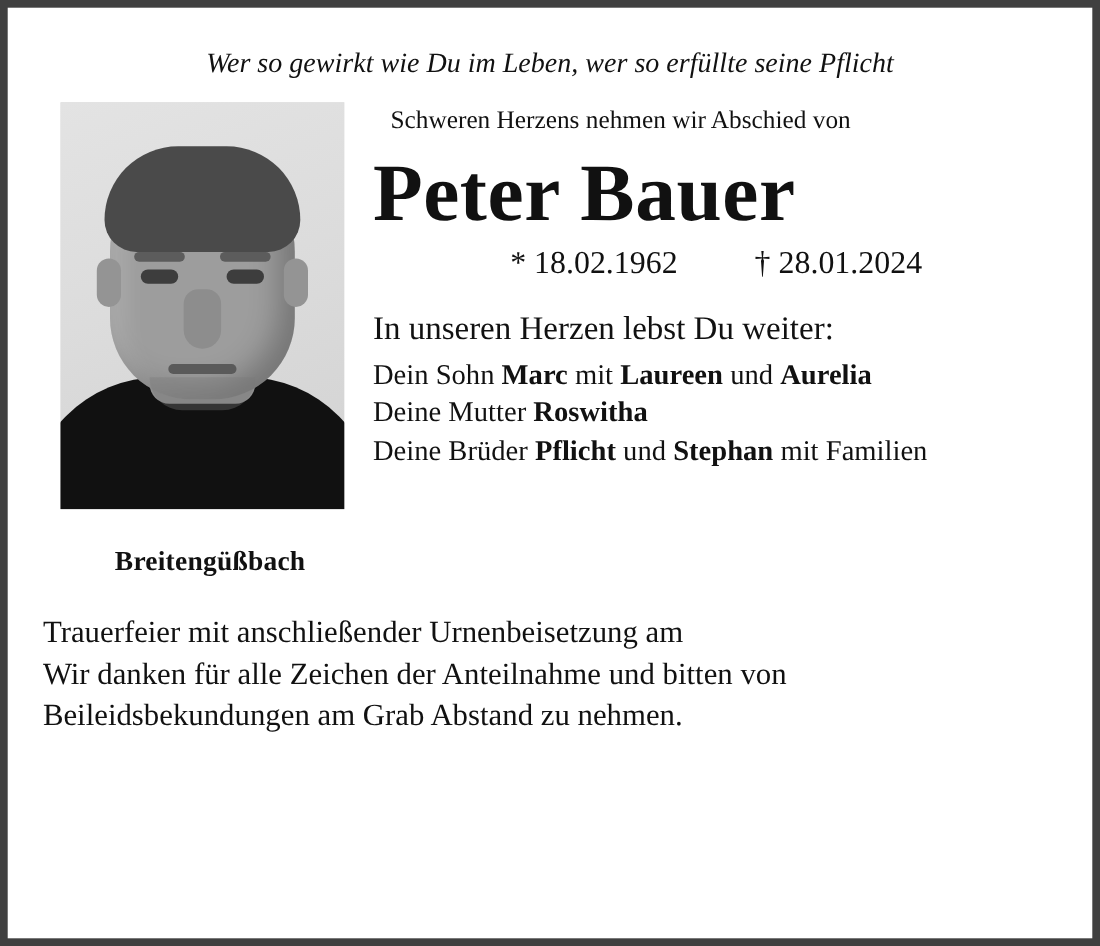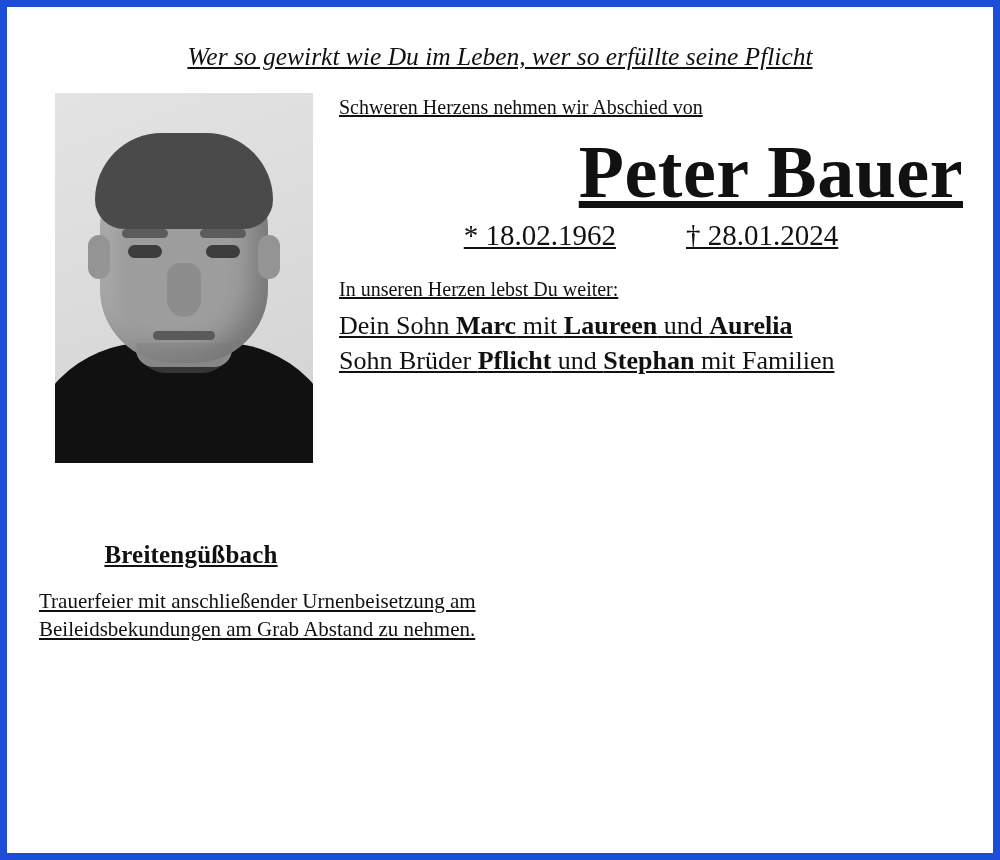--- a/index.html
+++ b/index.html
@@ -12,24 +12,23 @@
     height: 860px;
     font-family: "Liberation Serif", serif;
     color: #111111;
     overflow: hidden;
   }
   .obituary {
     position: relative;
     box-sizing: border-box;
     width: 1000px;
     height: 860px;
-    border: 7px solid #1d4ed8;
+    border: 7px solid #404040;
     background: #ffffff;
     padding: 26px 30px 20px 30px;
-    text-decoration: underline;
   }
   .verse {
     text-align: center;
     font-style: italic;
     font-size: 25.5px;
     line-height: 1.42;
     color: #111111;
     margin: 6px 0 18px 0;
   }
   .verse .line {
@@ -140,61 +139,61 @@
     left: 50%; transform: translateX(-50%);
     top: 250px;
     width: 96px; height: 30px;
     background: rgba(120,120,120,0.35);
     border-radius: 0 0 48px 48px;
   }
   .place {
     text-align: center;
     font-weight: bold;
     font-size: 25px;
-    margin-top: 78px;
+    margin-top: 34px;
     letter-spacing: 0.2px;
   }
   .text-col {
     flex: 1 1 auto;
     padding-left: 12px;
     padding-top: 2px;
   }
   .lead {
-    font-size: 20px;
+    font-size: 23px;
     line-height: 1.2;
-    margin: 0 0 6px 0;
+    margin: 0 0 6px 16px;
   }
   .name {
-    text-align: right;
+    text-align: left;
     font-size: 74px;
     line-height: 1.08;
     margin: 14px 0 6px 0;
     letter-spacing: 0.5px;
   }
   .dates {
     display: flex;
     justify-content: center;
     gap: 70px;
     font-size: 29px;
     margin: 6px 0 26px 0;
     align-items: flex-end;
   }
   .survivors-intro {
-    font-size: 20px;
+    font-size: 30px;
     margin: 0 0 8px 0;
   }
   .survivors {
     font-size: 26px;
     line-height: 1.33;
   }
   .survivors .row { display: block; }
   .survivors b { font-weight: bold; }
   .footer {
-    margin-top: 18px;
-    font-size: 21px;
+    margin-top: 32px;
+    font-size: 28px;
     line-height: 1.34;
     padding-left: 2px;
   }
   .footer .line { display: block; }
 </style>
 </head>
 <body>
 
 <div class="obituary">
 
@@ -227,24 +226,26 @@
     <div class="text-col">
       <p class="lead">Schweren Herzens nehmen wir Abschied von</p>
       <h1 class="name">Peter Bauer</h1>
       <div class="dates">
         <span>* 18.02.1962</span>
         <span>† 28.01.2024</span>
       </div>
       <p class="survivors-intro">In unseren Herzen lebst Du weiter:</p>
       <div class="survivors">
           <span class="row"><span>Dein Sohn </span><b>Marc</b><span> mit </span><b>Laureen</b><span> und </span><b>Aurelia</b></span>
-          <span class="row"><span>Sohn Brüder </span><b>Pflicht</b><span> und </span><b>Stephan</b><span> mit Familien</span></span>
+          <span class="row"><span>Deine Mutter </span><b>Roswitha</b></span>
+          <span class="row"><span>Deine Brüder </span><b>Pflicht</b><span> und </span><b>Stephan</b><span> mit Familien</span></span>
         </div>
     </div>
 
   </div>
 
   <div class="footer">
     <span class="line">Trauerfeier mit anschließender Urnenbeisetzung am</span>
+    <span class="line">Wir danken für alle Zeichen der Anteilnahme und bitten von</span>
     <span class="line">Beileidsbekundungen am Grab Abstand zu nehmen.</span>
   </div>
 
 </div>
 
 </body></html>

